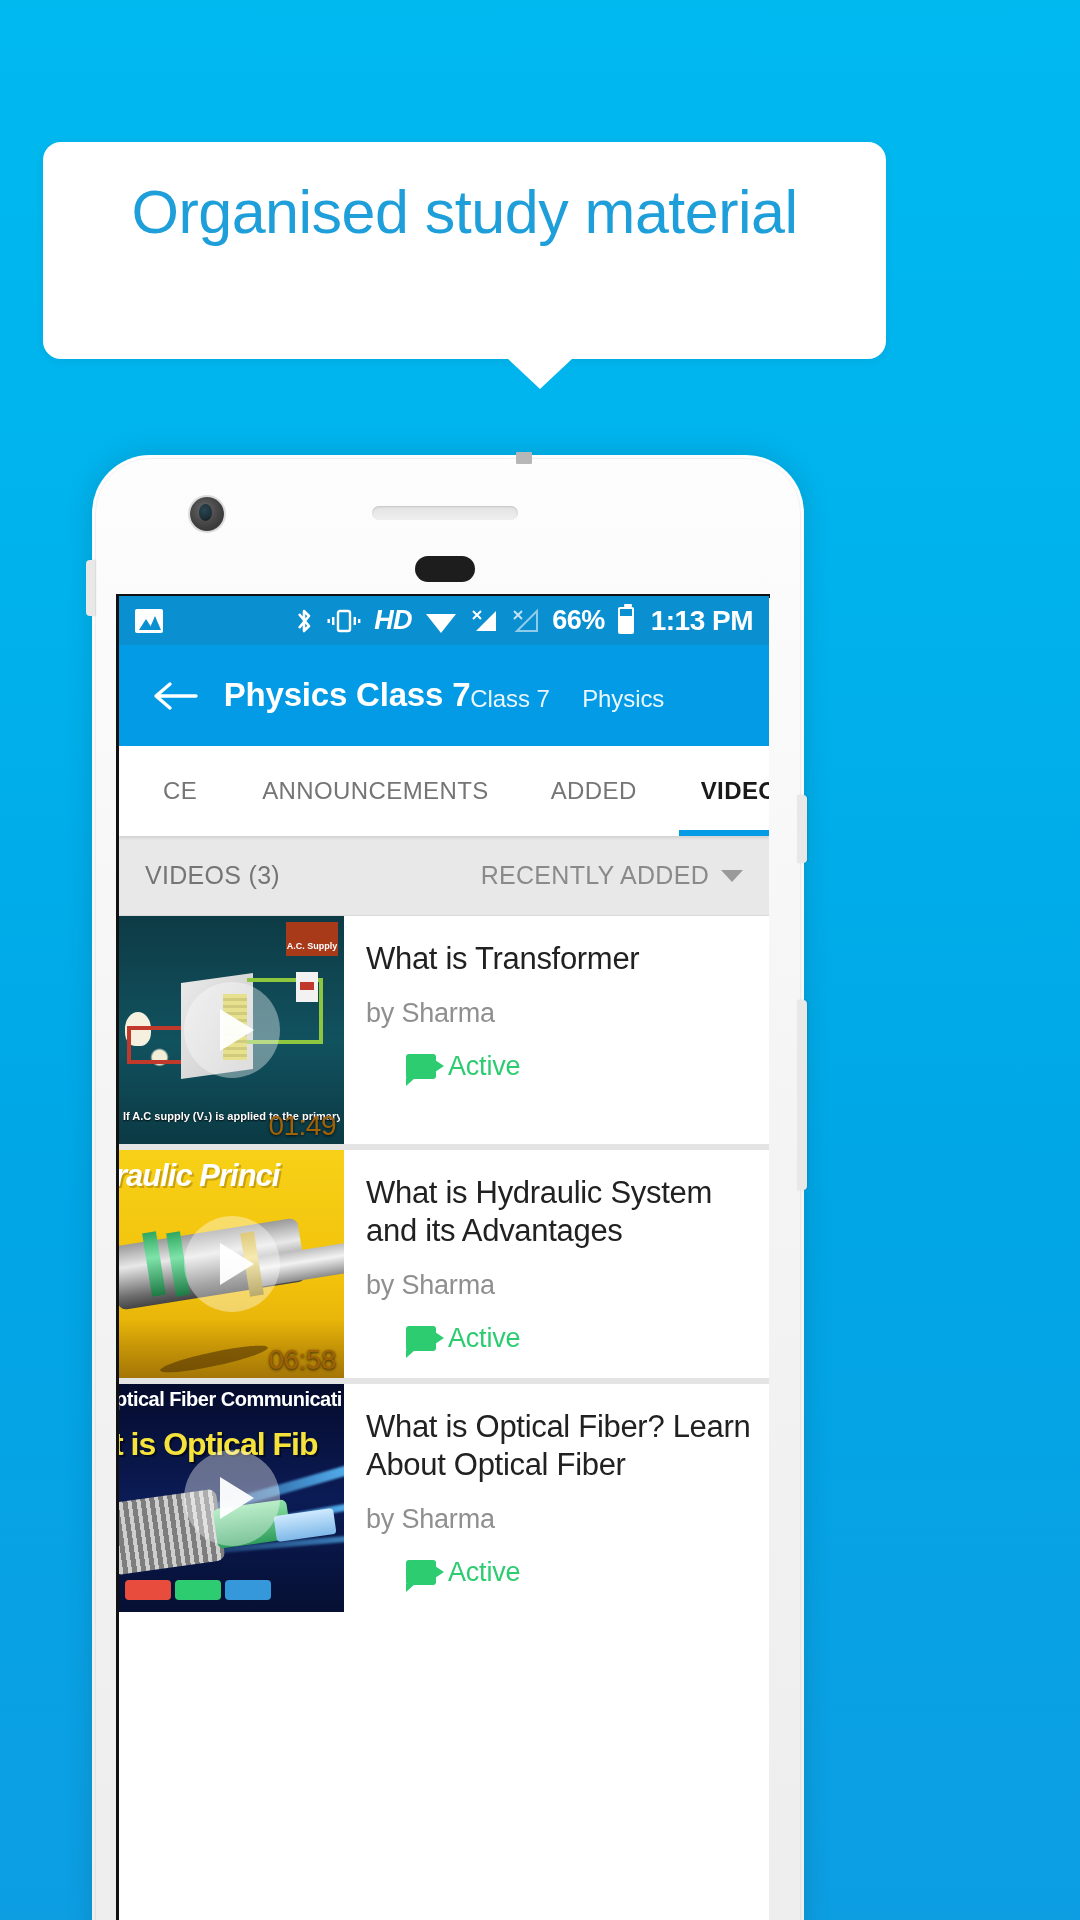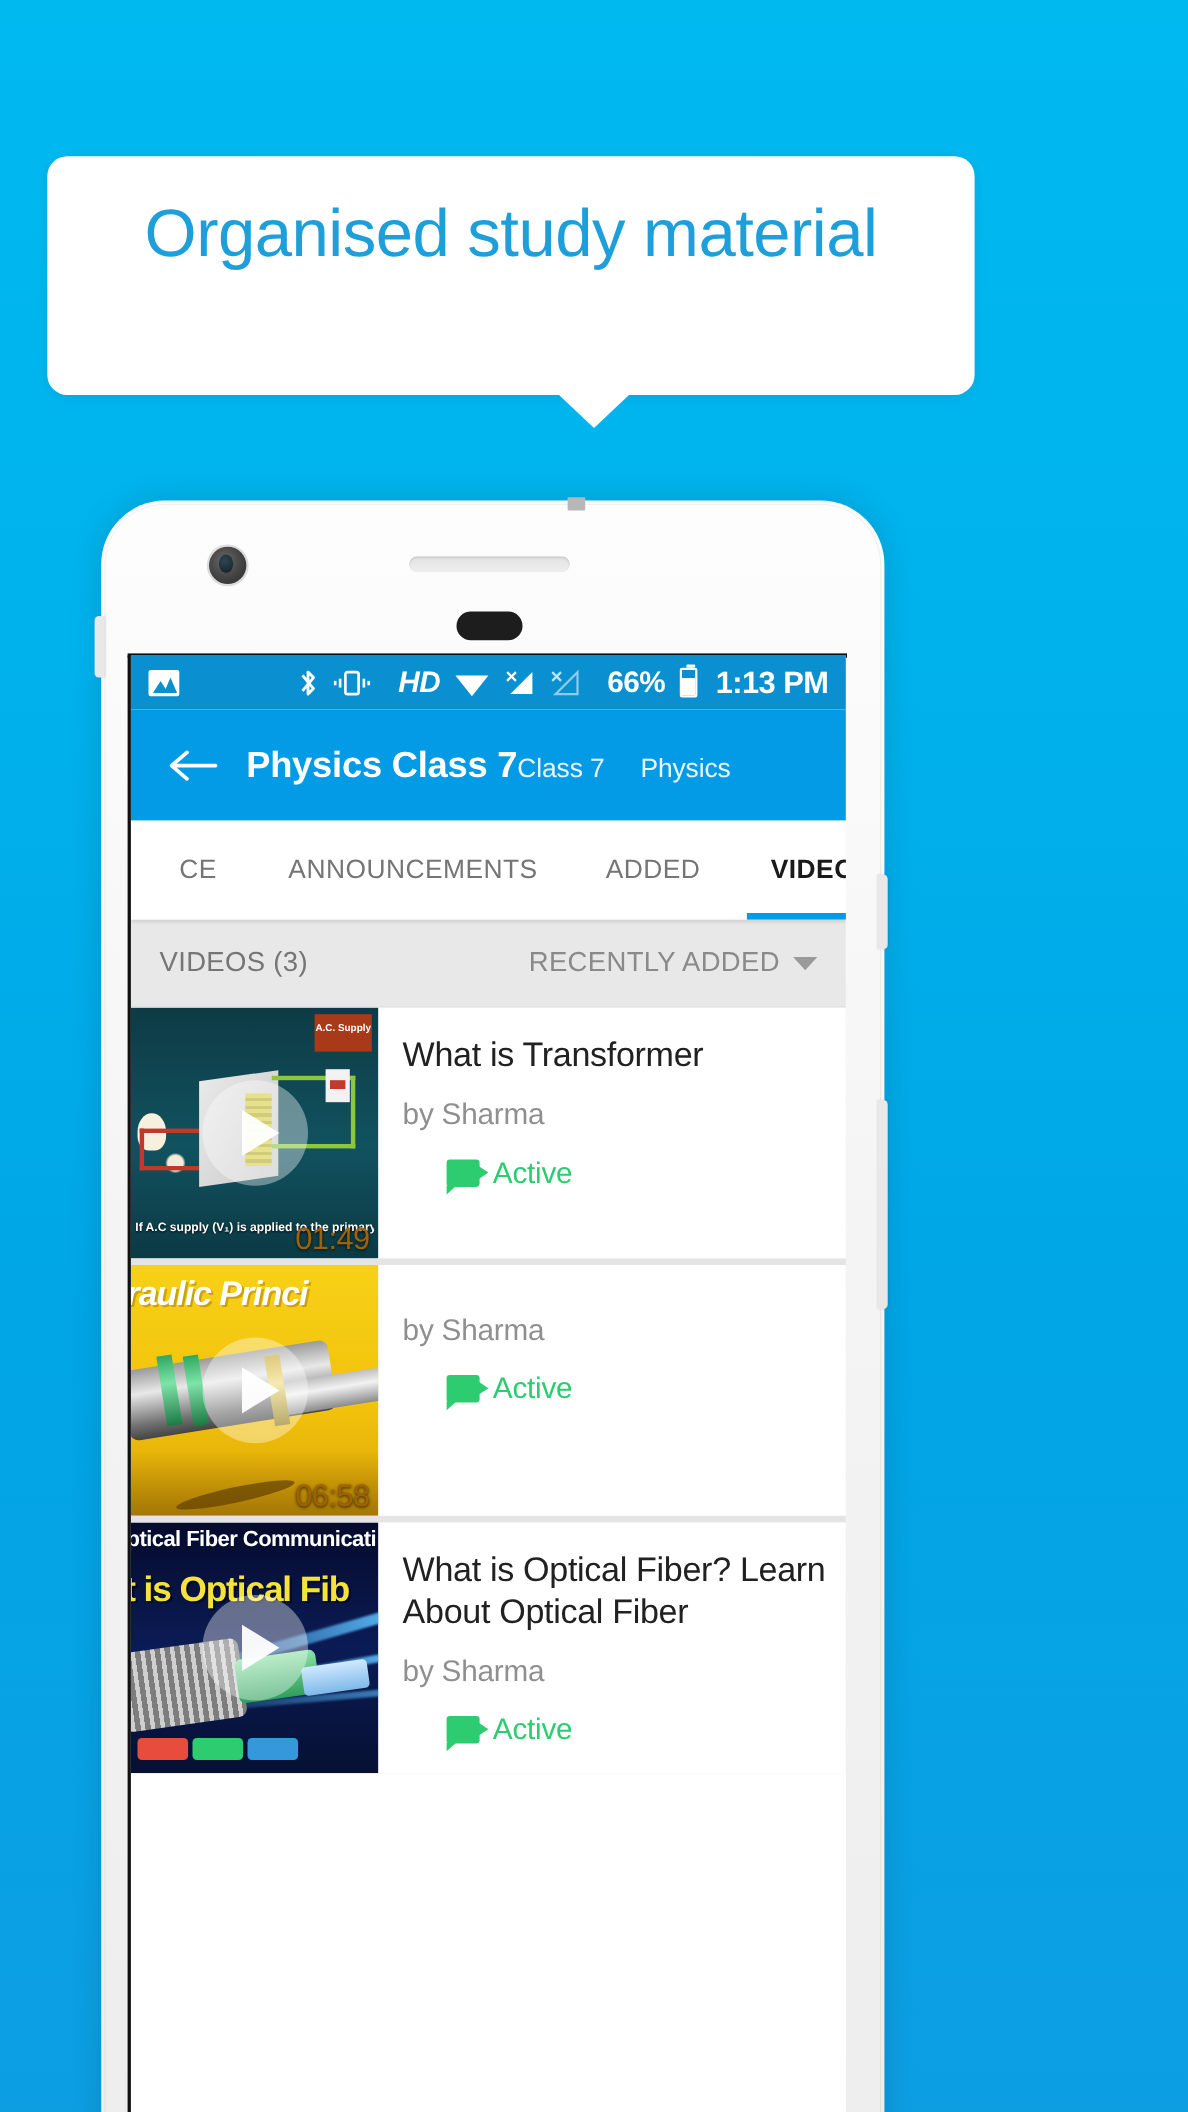--- a/index.html
+++ b/index.html
@@ -129,21 +129,21 @@
     background: #0a8fd0;
     display: flex;
     align-items: center;
     padding: 0 16px;
     color: #ffffff;
   }
   .sb-left { display:flex; align-items:center; }
   .sb-spacer { flex: 1; }
   .sb-right { display:flex; align-items:center; gap: 13px; }
   .sb-icon { display:flex; align-items:center; }
-  .sb-text { font-size: 27px; font-weight: 700; letter-spacing:-0.5px;margin-left:12px; }
+  .sb-text { font-size: 27px; font-weight: 700; letter-spacing:-0.5px; }
   .sb-time { font-size: 28px; font-weight: 700; letter-spacing:-0.5px; margin-left:4px;}
   .img-icon {
     width: 28px; height: 24px;
     background: #fff;
     border-radius: 2px;
     position: relative;
     overflow: hidden;
   }
   .img-icon::before{
     content:""; position:absolute; left:4px; bottom:3px;
@@ -324,21 +324,21 @@
     position:absolute; left:8px; top:110px; width:86px; height:38px;
     border-left:4px solid #c0392b; border-bottom:4px solid #c0392b; border-top:4px solid #c0392b;
   }
   .th-transformer .wire-green {
     position:absolute; left:128px; top:62px; width:76px; height:66px;
     border-right:4px solid #8dc63f; border-top:4px solid #8dc63f; border-bottom:4px solid #8dc63f;
   }
   .th-transformer .badge {
     position:absolute; right:6px; top:6px; width:52px; height:34px;
     background:#a83a1a; color:#fff; font-size:9px; font-weight:700; text-align:center;
-    padding-top:7px; line-height:1.2;
+    padding-top:19px; line-height:1.2;
   }
   .th-transformer .cap {
     position:absolute; right:26px; top:56px; width:22px; height:30px; background:#f2f2f2;
   }
   .th-transformer .cap::after{
     content:""; position:absolute; left:4px; top:10px; width:14px; height:8px; background:#c0392b;
   }
   .th-transformer .bulb {
     position:absolute; left:6px; top:96px; width:26px; height:34px; border-radius:50% 50% 40% 40%;
     background:#f6f1df;
@@ -572,20 +572,21 @@
           <div class="ring r2"></div>
           <div class="rod"></div>
           <div class="ring r3"></div>
           <div class="oil"></div>
           <div class="oilstreak"></div>
         </div>
         <div class="play"></div>
         <div class="duration">06:58</div>
       </div>
       <div class="card-body">
+        <div class="v-title">What is Hydraulic System and its Advantages</div>
         <div class="v-author">by Sharma</div>
         <div class="v-status">
           <span class="cam-badge"></span>
           <span class="status-text">Active</span>
         </div>
       </div>
     </div>
 
     <div class="video-card">
       <div class="thumb">

